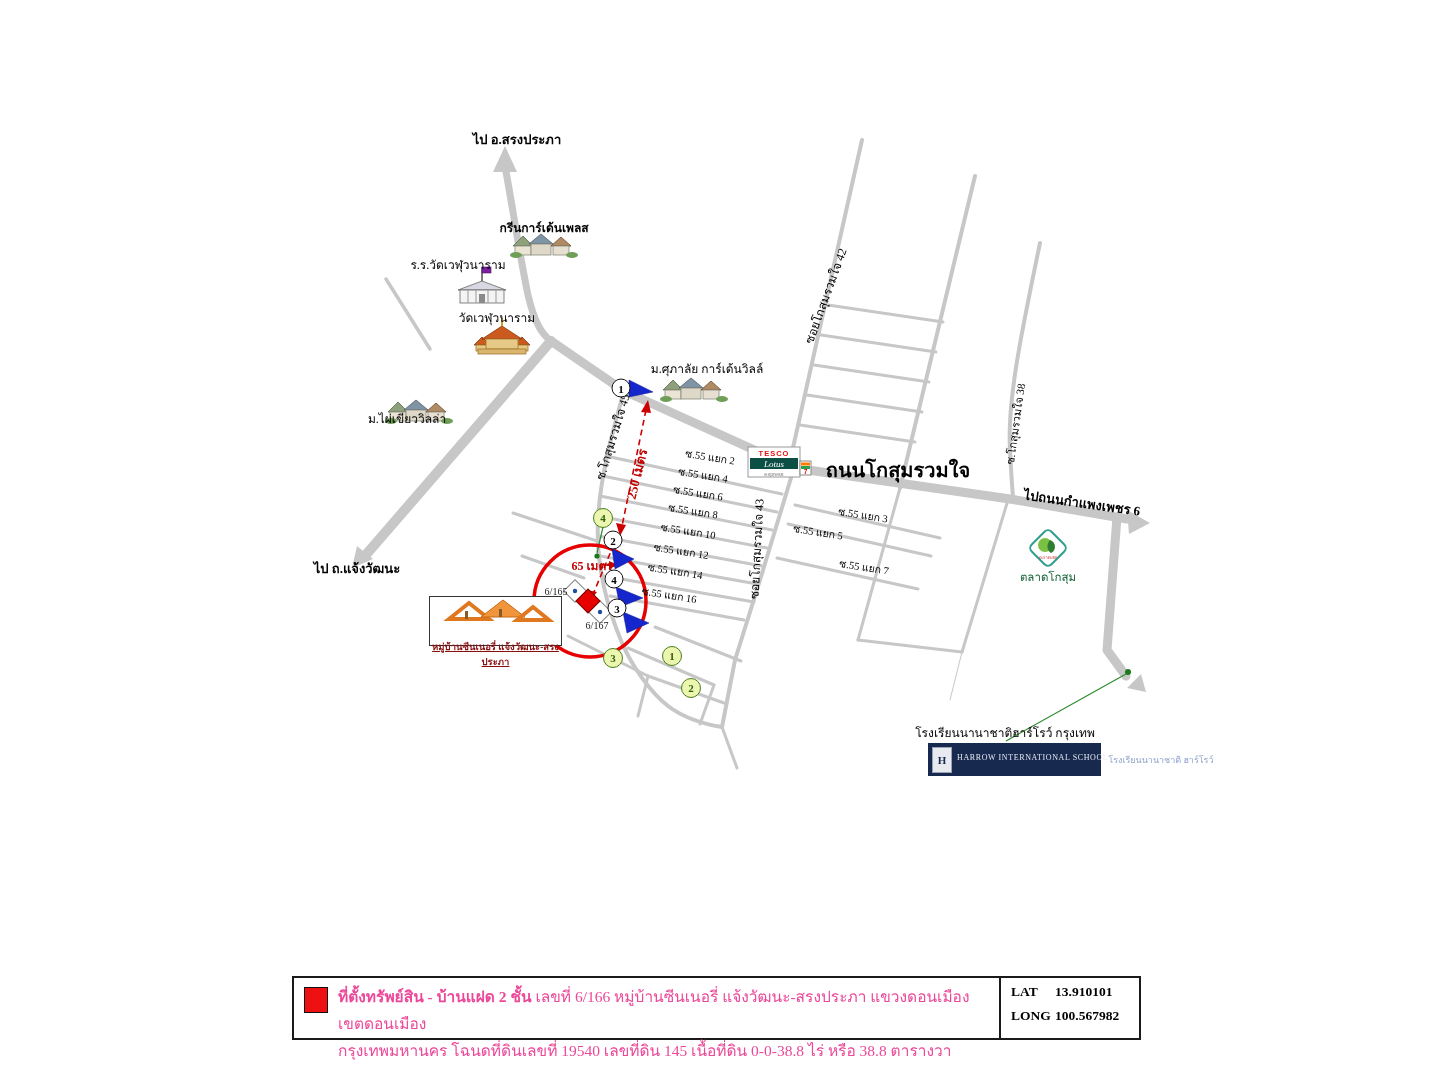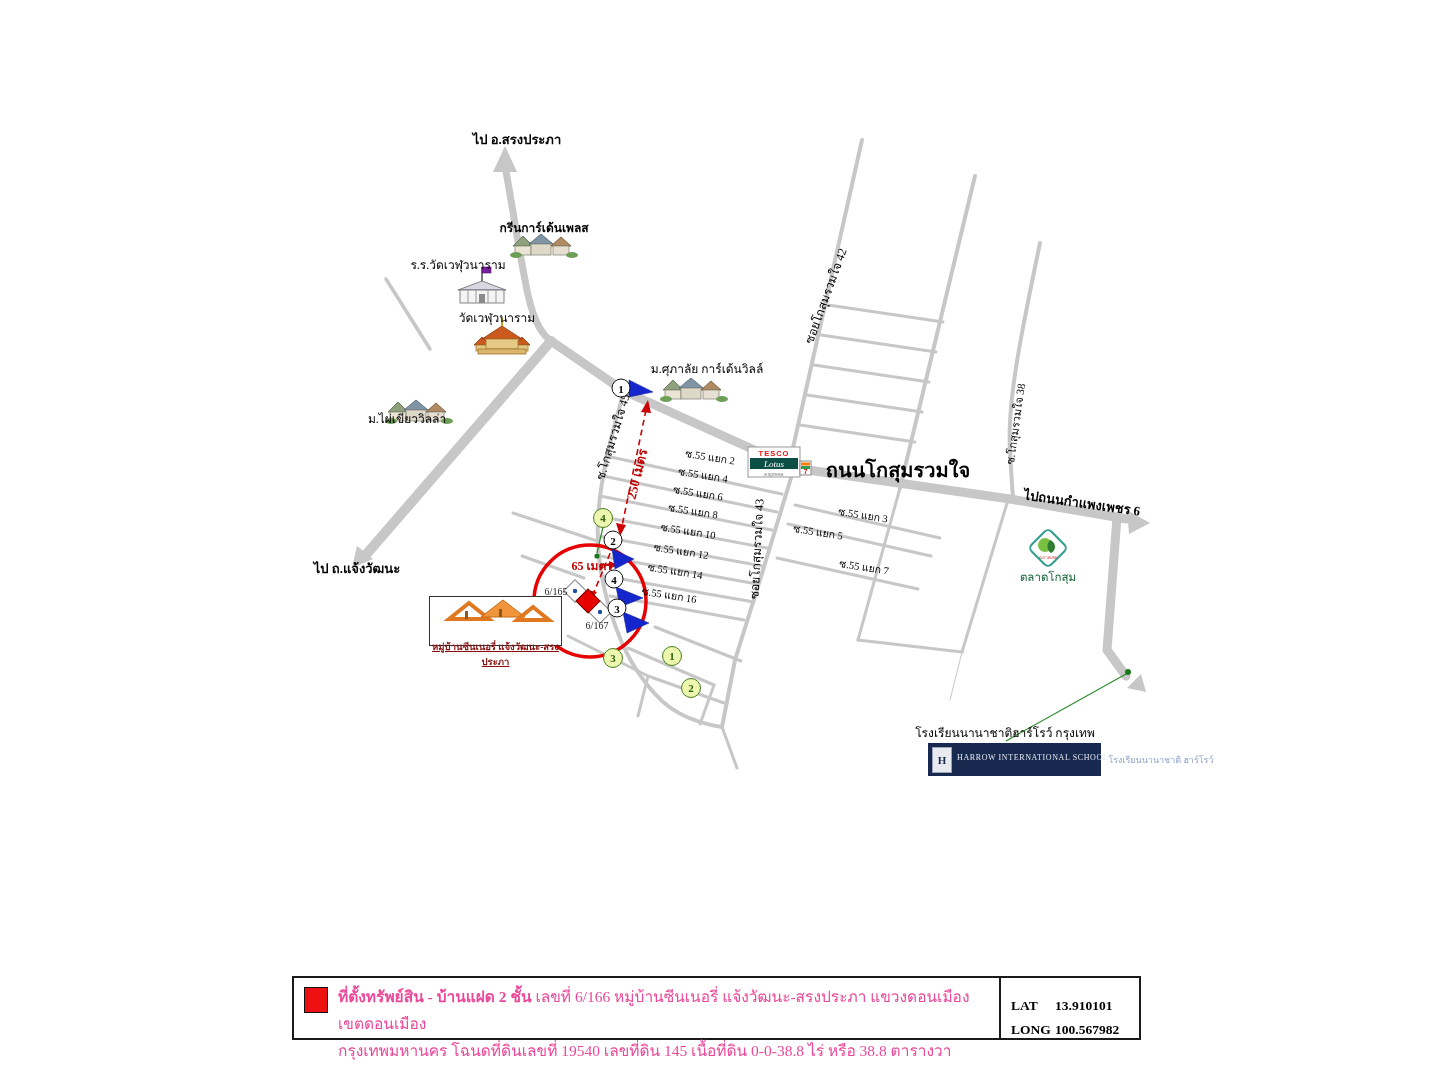--- a/index.html
+++ b/index.html
@@ -32,21 +32,21 @@
   .harrow-en{font:8px "Liberation Serif",serif;letter-spacing:0.6px;color:#e6e9f2;white-space:nowrap;}
   .harrow-th{font:9px "Liberation Serif",serif;color:#8fa3cc;white-space:nowrap;}
   #legend-bar{position:absolute;z-index:5;left:292px;top:976px;width:849px;height:64px;
       border:2px solid #1a1a1a;box-sizing:border-box;display:flex;background:#fff;}
   #legend-main{flex:1 1 auto;display:flex;align-items:flex-start;padding:5px 8px 0 8px;}
   #legend-swatch{width:22px;height:24px;background:#ee1111;border:1.6px solid #111;
       margin:4px 10px 0 2px;flex:0 0 auto;}
   #legend-text{font:15.5px "Liberation Serif",serif;color:#ec4899;line-height:1.75;}
   #legend-text .lead{font-weight:bold;}
   #legend-geo{flex:0 0 128px;border-left:2px solid #1a1a1a;display:flex;flex-direction:column;
-      justify-content:flex-end;gap:8px;padding:0 0 0 10px;}
+      justify-content:center;gap:8px;padding:0 0 8px 10px;}
   .geo-row{display:flex;font:bold 13.5px "Liberation Serif",serif;color:#000;}
   .geo-row .k{width:44px;}
 </style>
 </head>
 <body>
 
 <div id="stage">
 
 <svg id="map-svg" width="1440" height="1080" viewBox="0 0 1440 1080">
   <defs>

